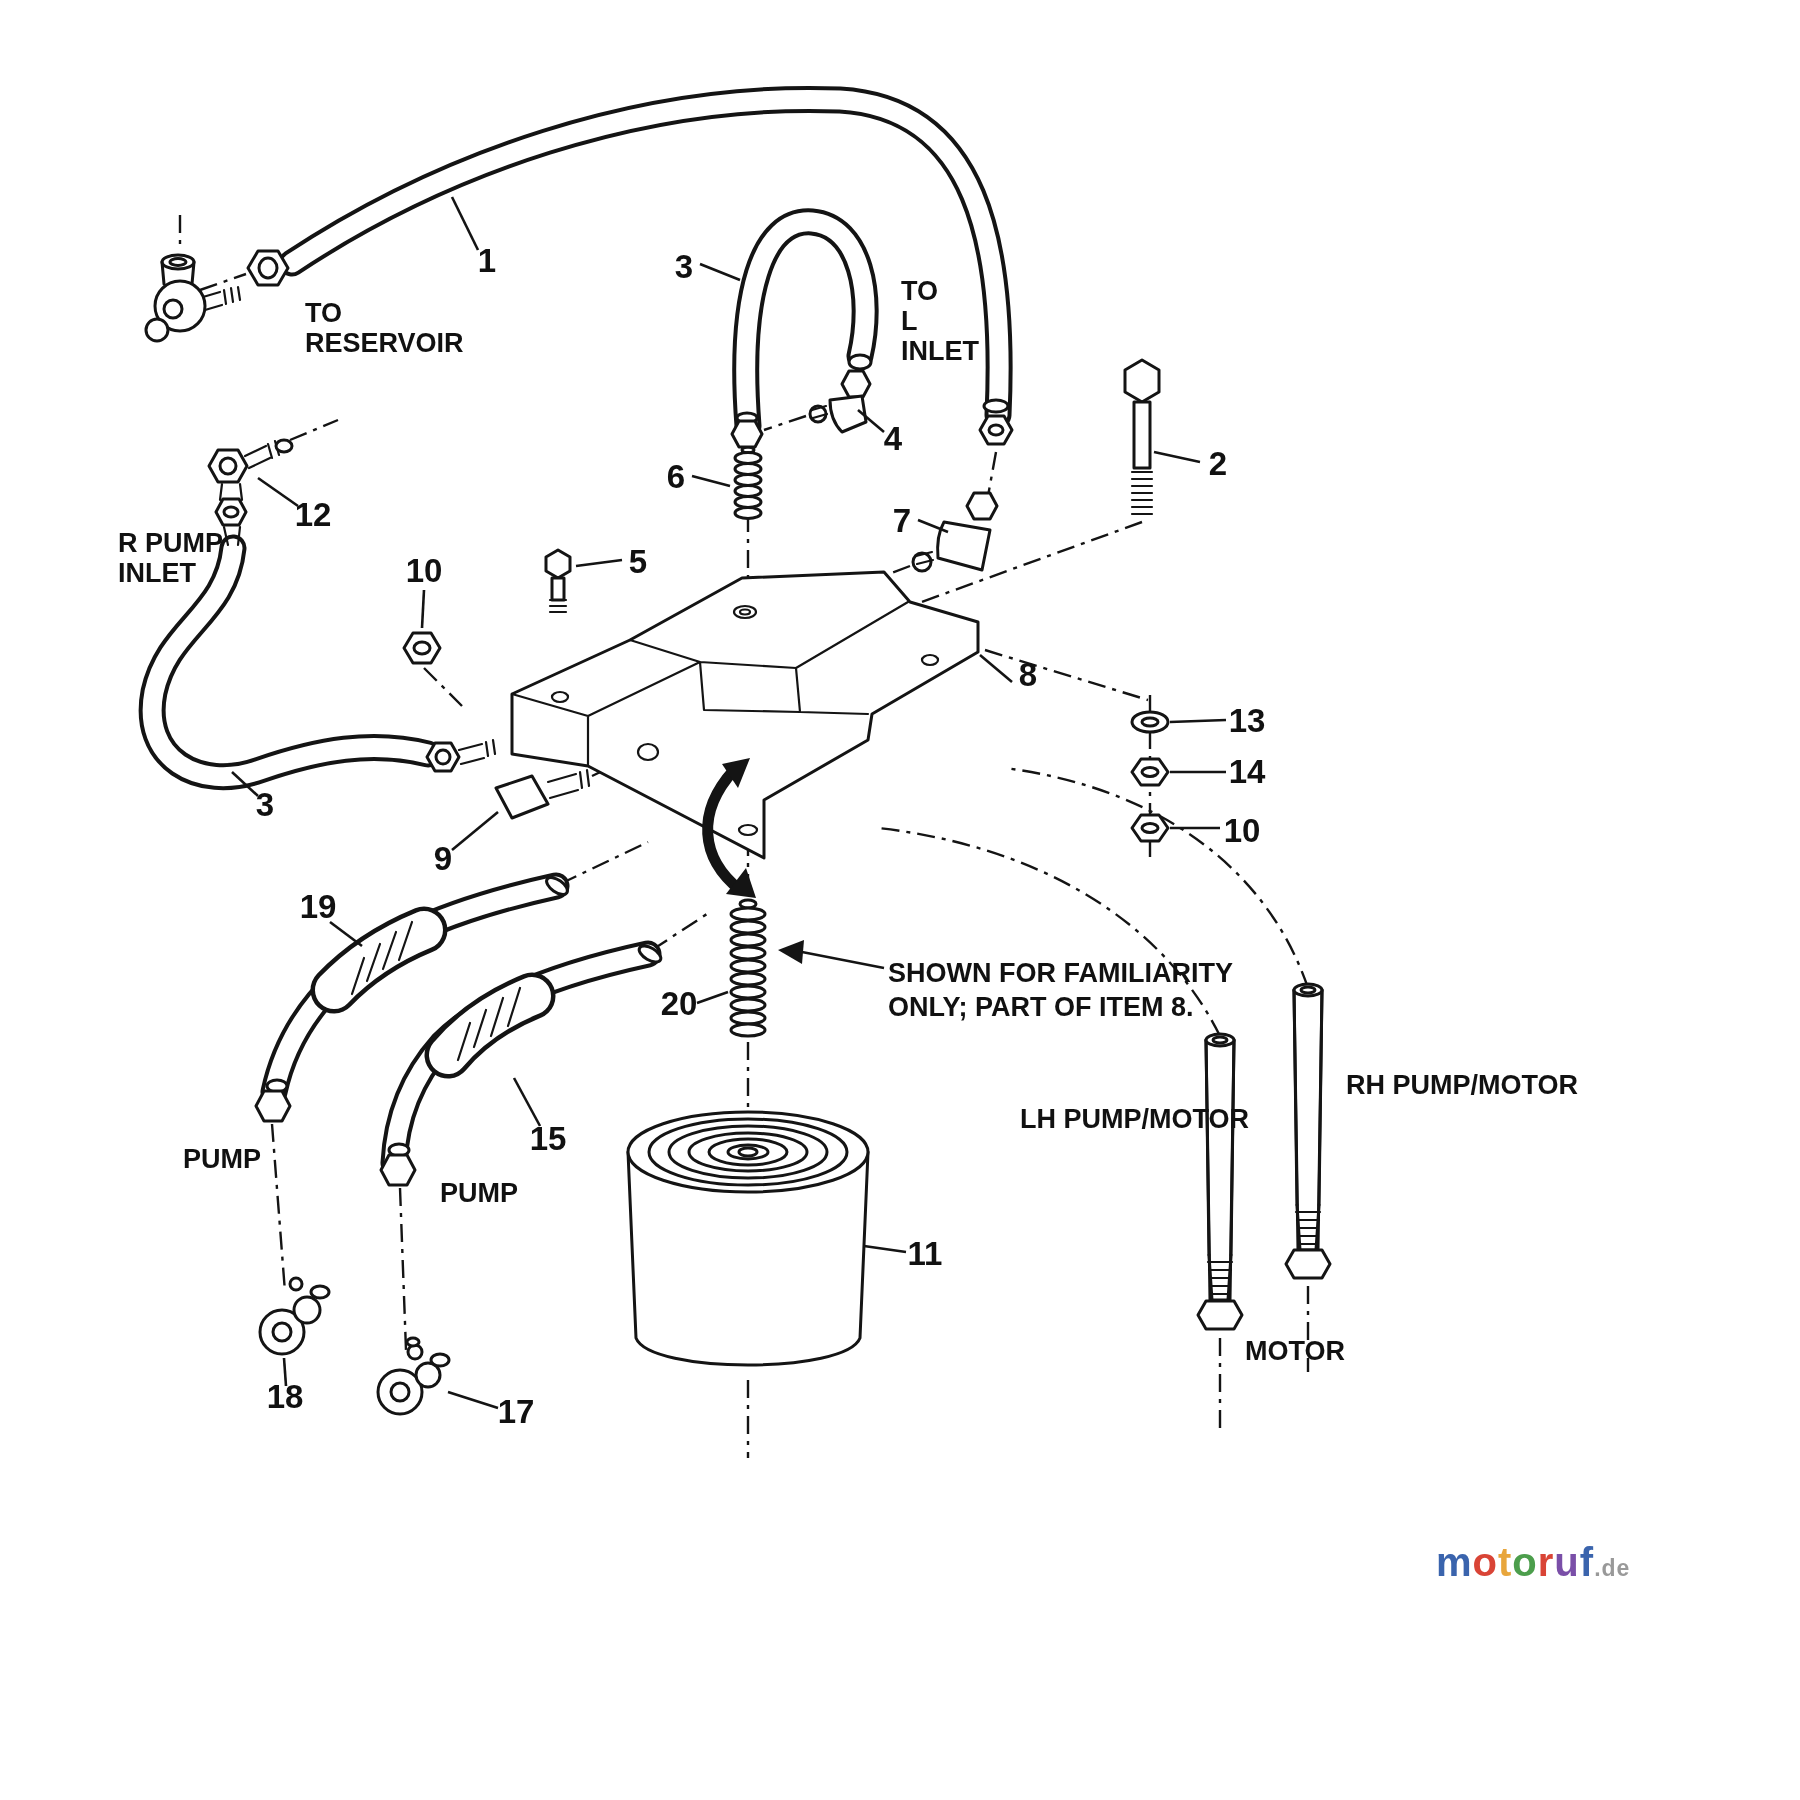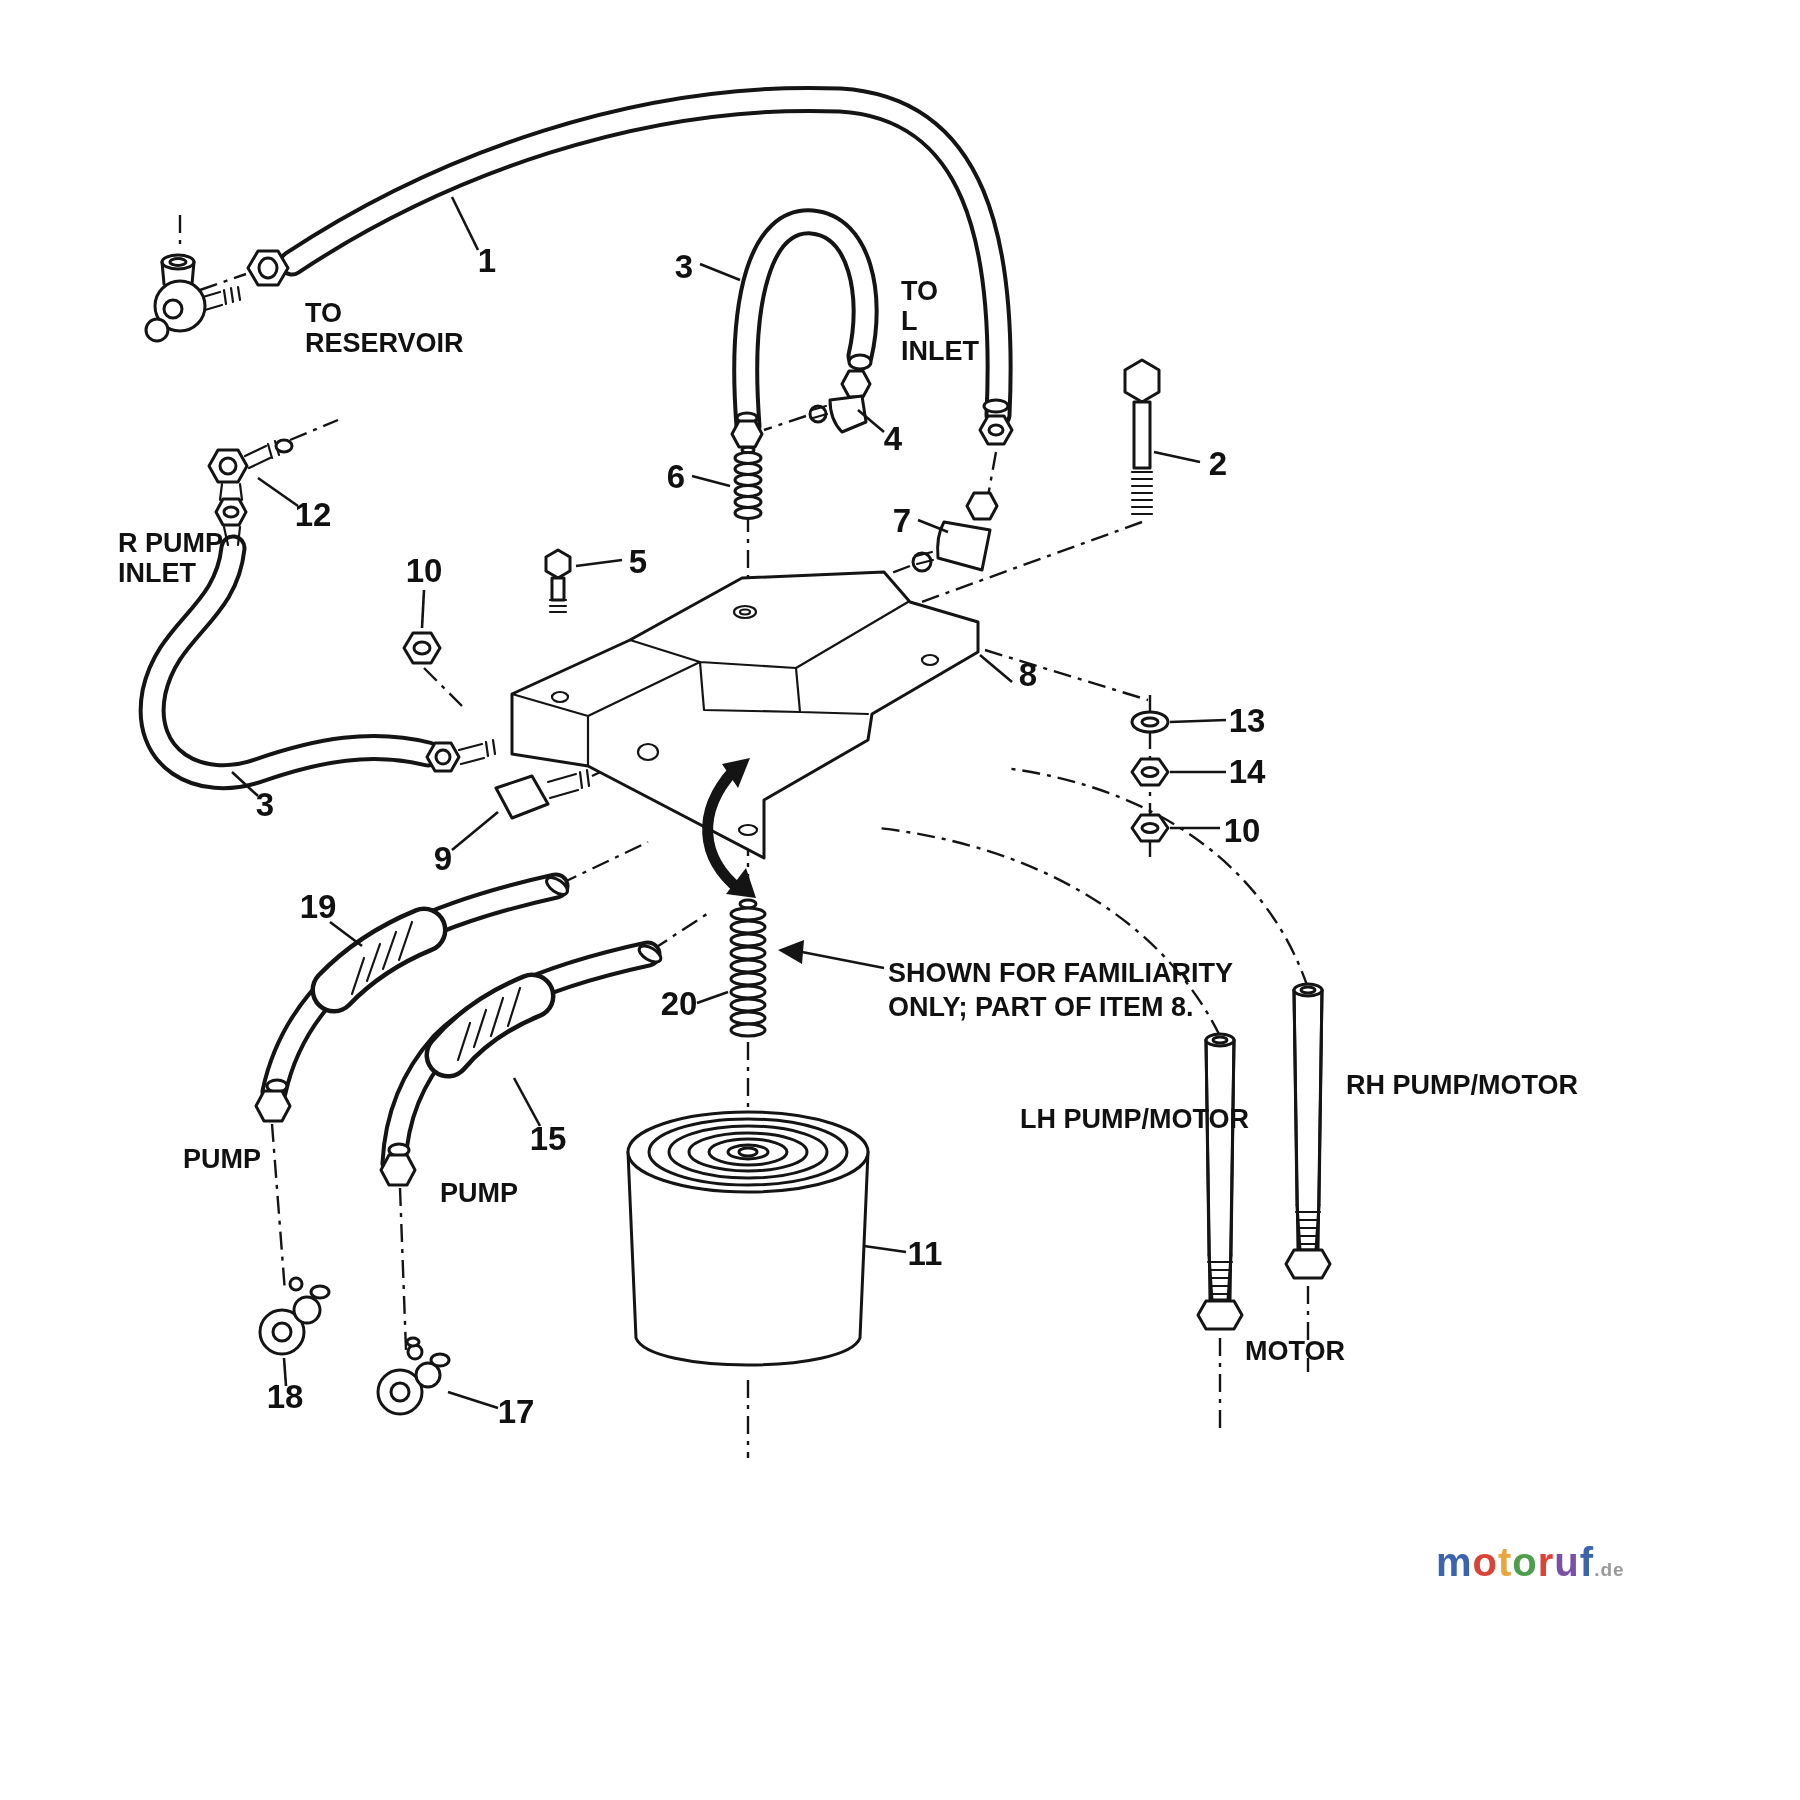--- a/index.html
+++ b/index.html
@@ -12,21 +12,21 @@
   .dash{fill:none;stroke:#141414;stroke-width:2.4;stroke-dasharray:18 7 4 7;}
   .leader{stroke:#141414;stroke-width:2.6;}
   .t-o{fill:none;stroke:#141414;stroke-width:27;stroke-linecap:round;}
   .t-i{fill:none;stroke:#ffffff;stroke-width:19;stroke-linecap:round;}
   .s-o{fill:none;stroke:#141414;stroke-width:47;stroke-linecap:round;}
   .s-i{fill:none;stroke:#ffffff;stroke-width:38;stroke-linecap:round;}
   .callout{font:bold 33px "Liberation Sans", sans-serif;fill:#111;}
   .lbl{font:bold 27px "Liberation Sans", sans-serif;fill:#111;}
   .watermark{position:absolute;left:1436px;top:1540px;font-weight:bold;font-size:40px;
              font-family:"Liberation Sans", sans-serif;letter-spacing:1px;}
-  .watermark .suffix{font-size:19px;font-weight:bold;}
+  .watermark .suffix{font-size:23px;font-weight:bold;}
 </style>
 </head>
 <body>
 
 <div class="canvas">
 <svg width="1800" height="1800" viewBox="0 0 1800 1800">
 
   <g>
     <path class="dash" d="M180,215 L180,250"></path>
     <path class="dash" d="M200,290 L246,274"></path>

